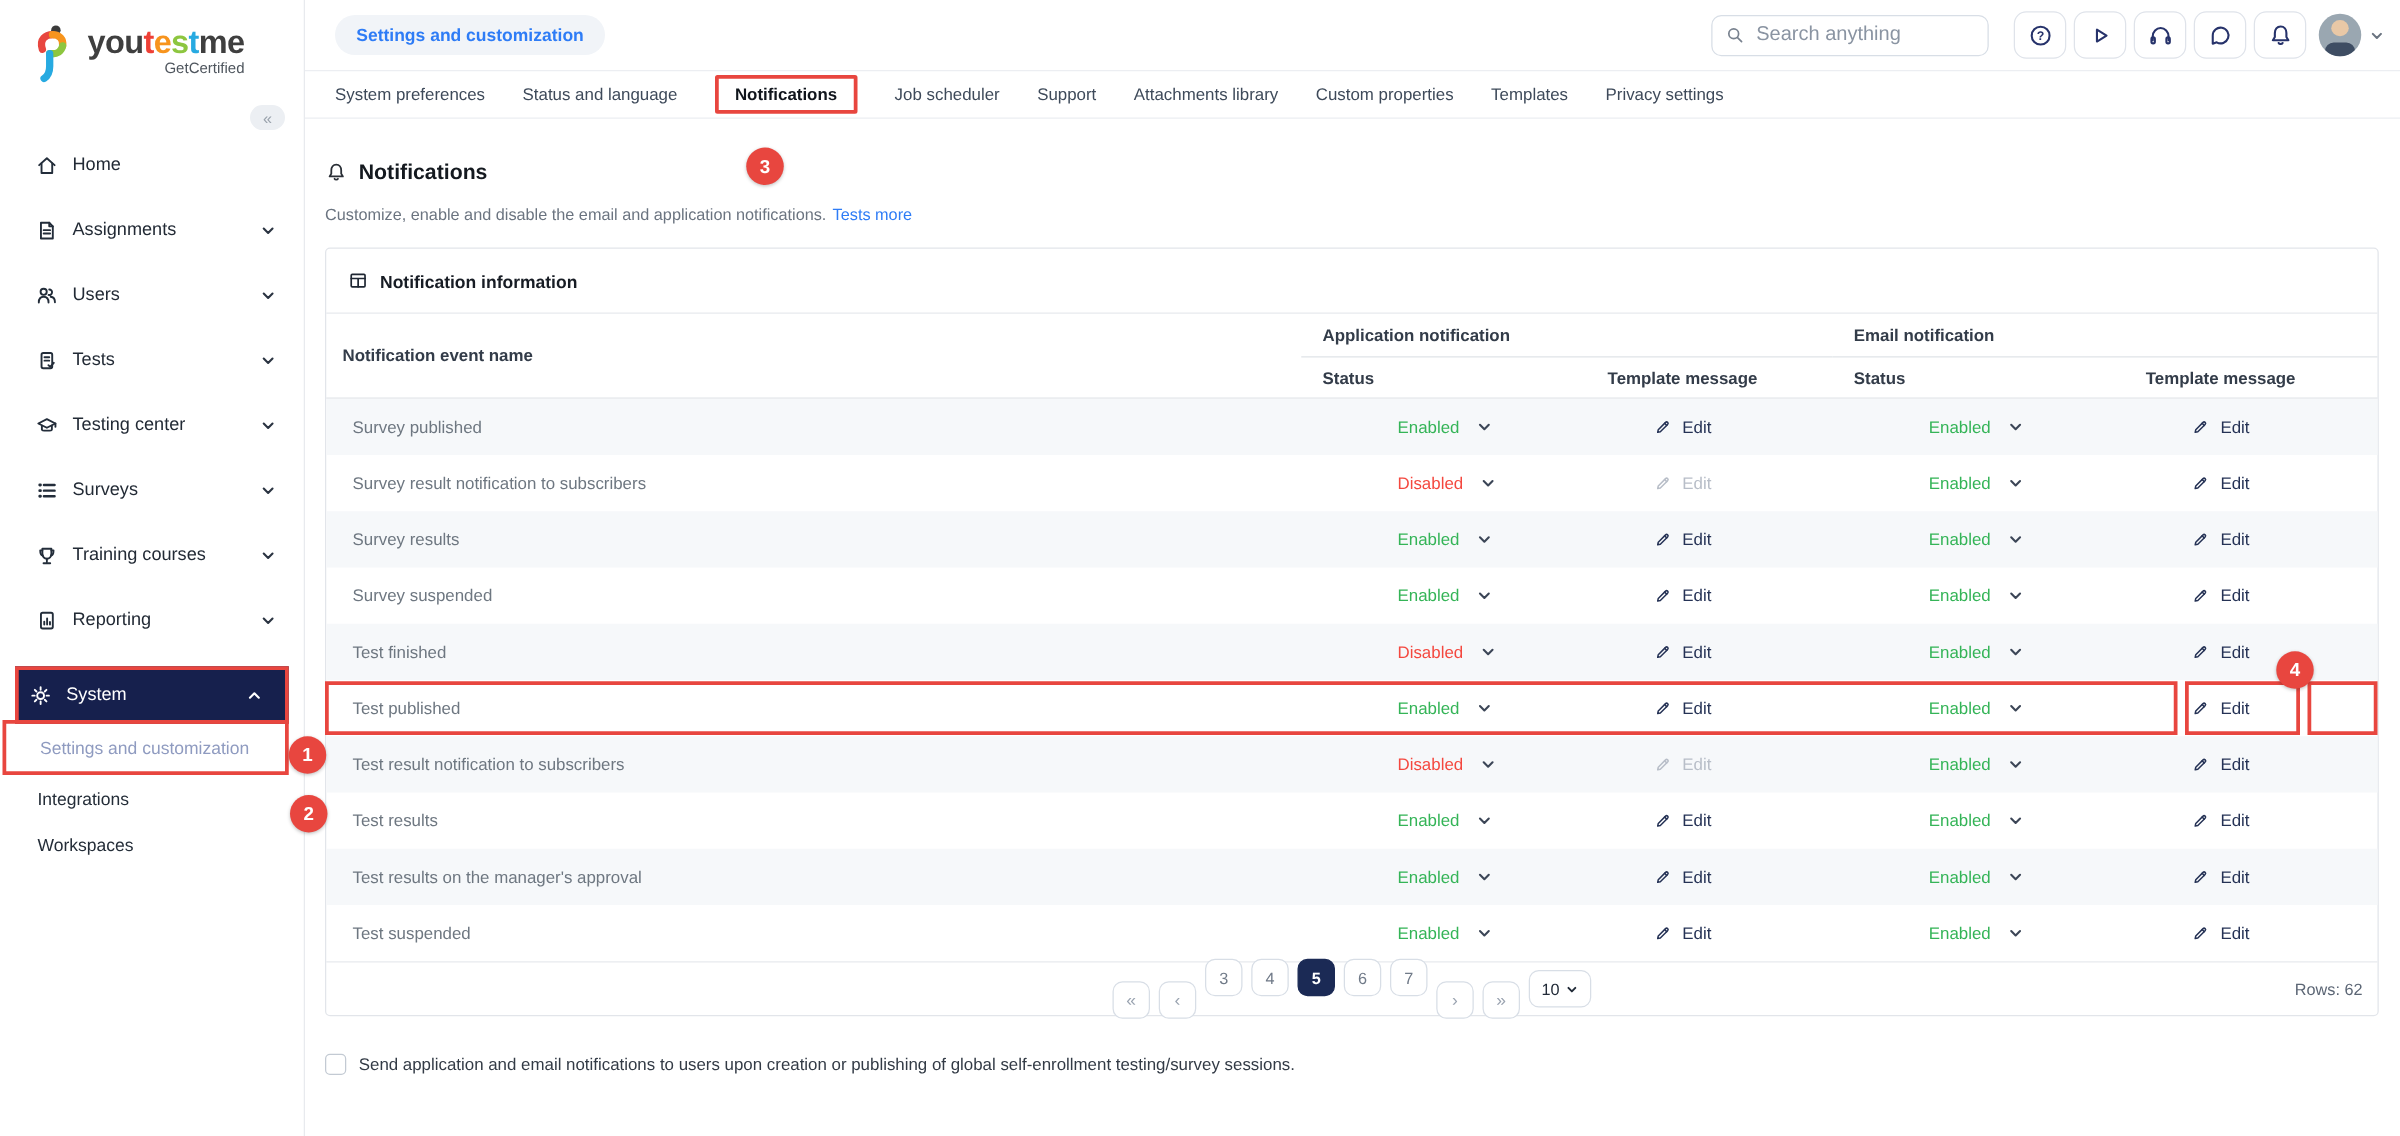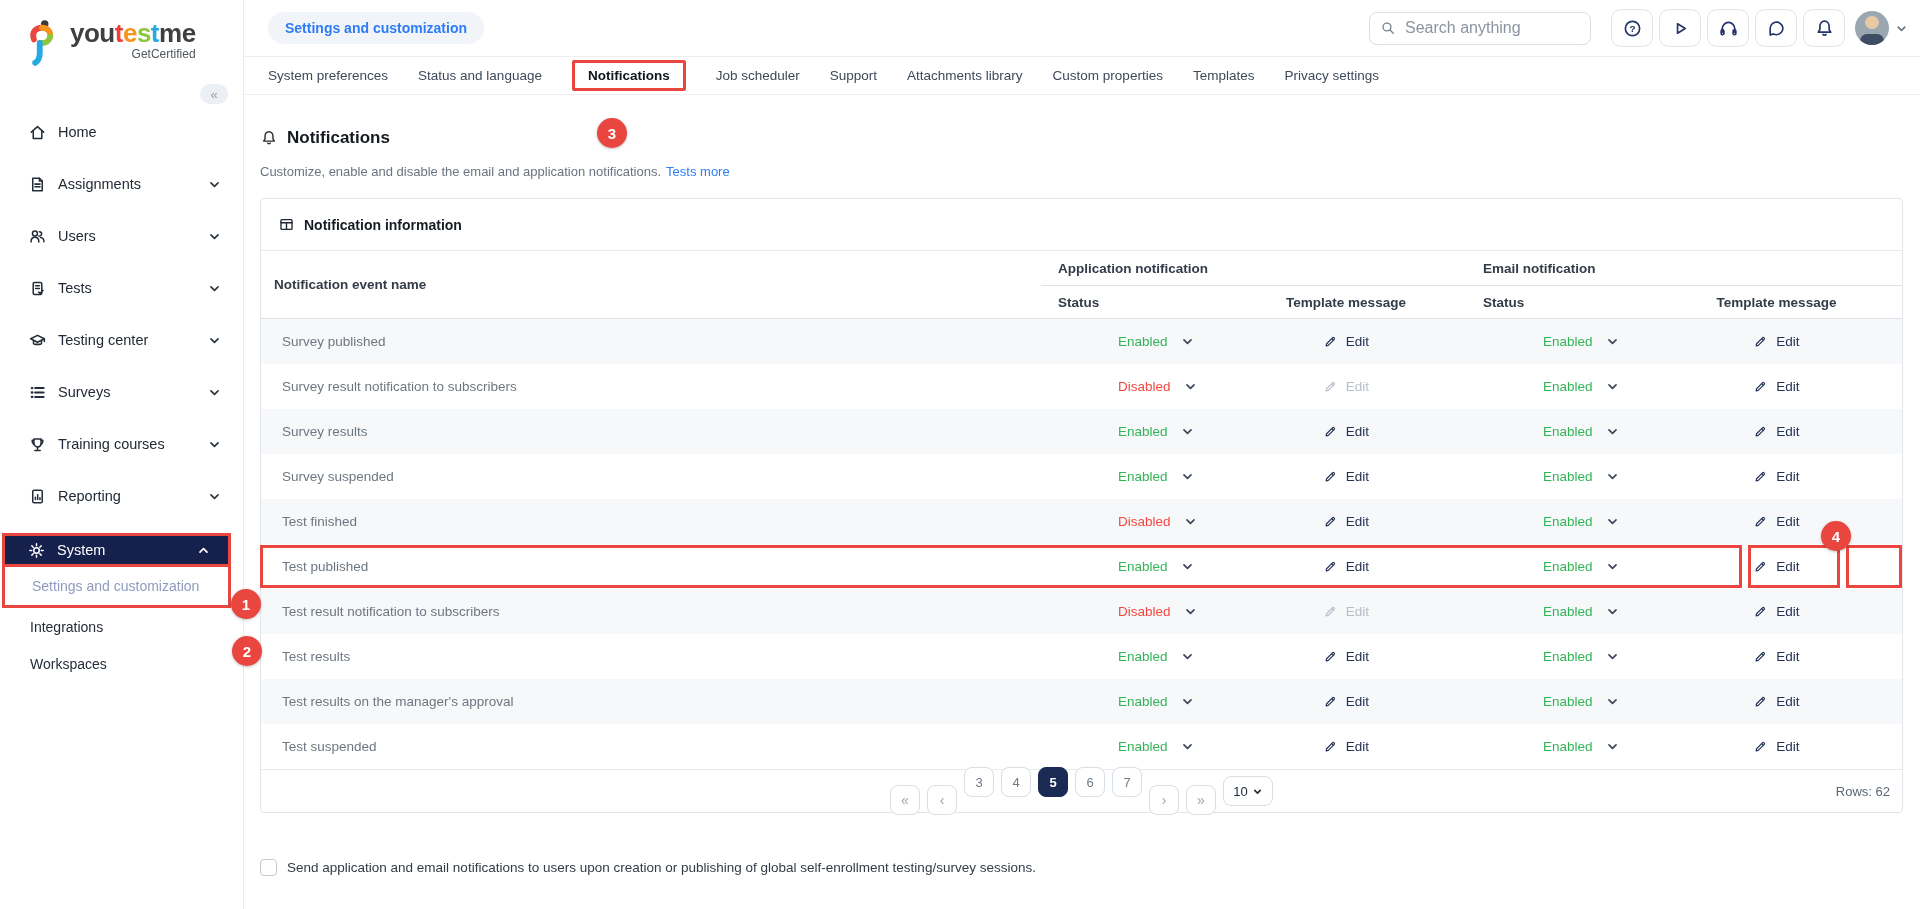--- a/index.html
+++ b/index.html
@@ -12,21 +12,21 @@
   .logo{display:flex; gap:10px; padding:18px 0 0 24px; height:88px; align-items:flex-start;}
   .brand-word span{font-size:26px; font-weight:700; letter-spacing:-0.5px;}
   .tagline{font-size:12px; color:#4f565e; text-align:right; margin-top:-2px;}
   .collapse{position:absolute; left:200px; top:84px; width:28px; height:20px; border:none; border-radius:10px;
     background:#eceff3; color:#99a2ac; font-size:13px; display:flex; align-items:center; justify-content:center; cursor:pointer;}
   .nav{margin-top:18px;}
   .nav-item{height:52px; display:flex; align-items:center; gap:11px; padding:0 22px 0 28px;
     font-size:14.5px; font-weight:500; color:#222a35; cursor:pointer;}
   .nav-item .icon{display:flex; color:#232d3a;}
   .nav-item .chev-right{margin-left:auto; color:#2b3442; display:flex;}
-  .nav-item.sys{height:34px; margin:11px 12px 0 2px; padding:0 18px 0 22px; background:#16204d;
+  .nav-item.sys{height:46px; margin:11px 12px 0 12px; padding:0 18px 0 8px; background:#16204d;
     border:3px solid var(--red); color:#fff;}
   .nav-item.sys .icon, .nav-item.sys .chev-right{color:#fff;}
   .sub-box{height:44px; margin:-3px 12px 0 2px; border:3px solid var(--red); display:flex; align-items:center;
     padding-left:27px; font-size:14px; font-weight:500; color:#8f9bc0; cursor:pointer;}
   .sub-item{height:37px; display:flex; align-items:center; padding-left:30px; font-size:14px; color:#242d38; cursor:pointer;}
 
   
   .main{position:absolute; left:244px; right:0; top:0; bottom:0;}
   .topbar{height:57px; border-bottom:1px solid #eceef2; display:flex; align-items:center; padding:0 12px 0 24px;}
   .chip{background:#f1f4f8; border-radius:16px; padding:8px 17px; font-size:14px; font-weight:600; color:#2e7cf6; cursor:pointer;}
@@ -90,21 +90,21 @@
   .pager{height:43px; border-top:1px solid #e7eaee; display:flex; align-items:center; justify-content:center; gap:7px; position:relative;}
   .pbtn{min-width:30px; height:30px; border:1px solid #d8dee6; border-radius:8px; background:#fff; color:#707a88;
     font-size:13px; display:flex; align-items:center; justify-content:center; cursor:pointer; font-family:inherit; padding:0 6px;}
   .pbtn.nav{color:#9aa3b0; font-size:14px;}
   .pbtn.active{background:var(--navy); border-color:var(--navy); color:#fff; font-weight:700;}
   .psize{width:50px; gap:4px; color:#222b38;}
   .psize .chev{color:#222b38;}
   .rows-count{position:absolute; right:12px; font-size:13px; color:#5c6675;}
 
   
-  .footer-check{margin-top:46px; display:flex; align-items:center; gap:10px; font-size:13.5px; color:#333b46; cursor:pointer;}
+  .footer-check{margin-top:30px; display:flex; align-items:center; gap:10px; font-size:13.5px; color:#333b46; cursor:pointer;}
   .cbox{width:17px; height:17px; border:1px solid #c3cad3; border-radius:4px; background:#fff; flex:none;}
 
   
   .annot{position:absolute; width:30px; height:30px; border-radius:50%; background:var(--red); color:#fff;
     font-size:15px; font-weight:700; display:flex; align-items:center; justify-content:center; z-index:50;
     box-shadow:0 1px 3px rgba(0,0,0,.25);}
   #an1{left:231px; top:589px;} #an2{left:232px; top:636px;} #an3{left:597px; top:118px;} #an4{left:1821px; top:521px;}
 
   .icon svg{fill:none; stroke:currentColor; stroke-width:1.6; stroke-linecap:round; stroke-linejoin:round; display:block;}
 </style>

